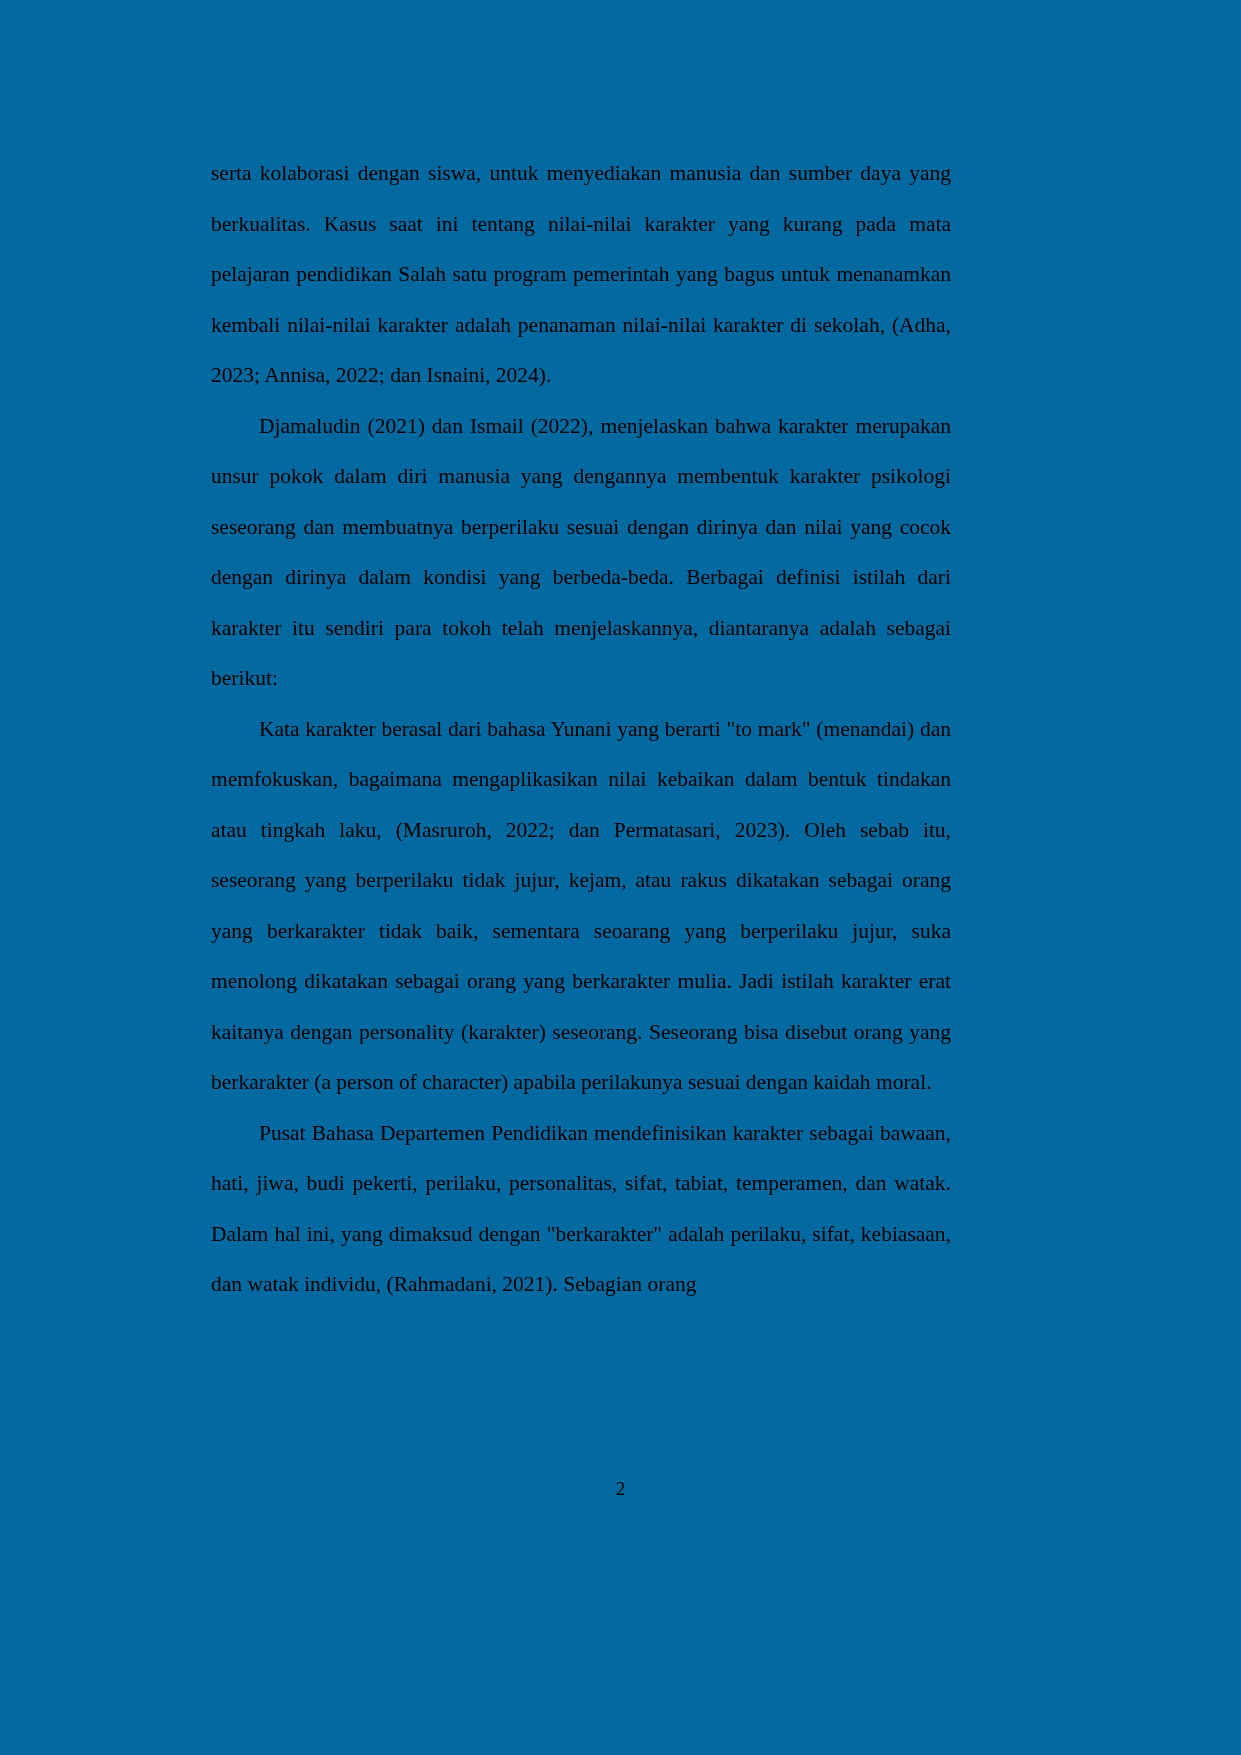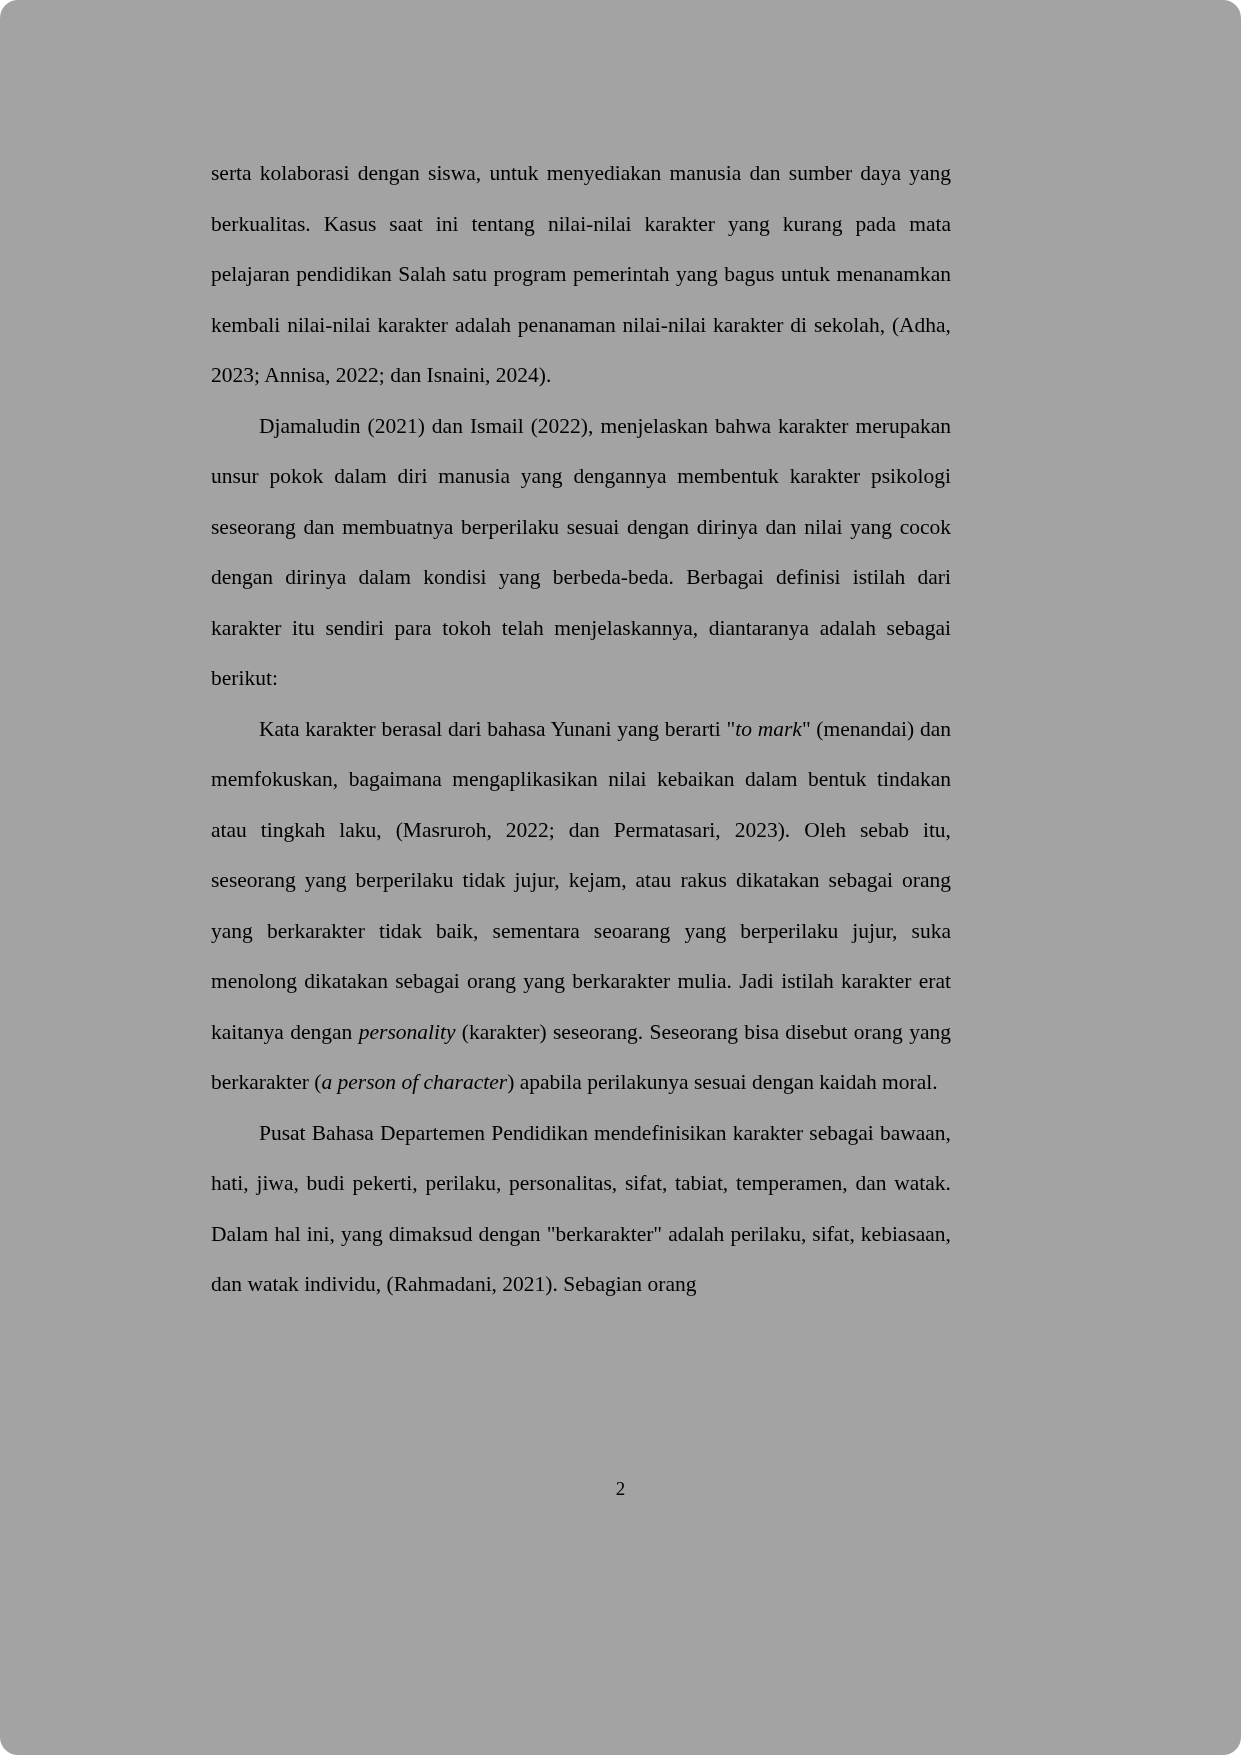--- a/index.html
+++ b/index.html
@@ -5,45 +5,43 @@
   html, body {
     margin: 0;
     padding: 0;
     background: #ffffff;
   }
   .page {
     position: relative;
     width: 1241px;
     height: 1755px;
     margin: 0 auto;
-    background: #a3a3a3;
+    background: #0369a1;
     box-sizing: border-box;
     font-family: "Liberation Serif", serif;
     color: #000000;
-    border-radius: 18px;
   }
   .content {
     position: absolute;
     left: 211px;
     top: 148px;
     width: 740px;
   }
   p.para {
     margin: 0 0 0 0;
     font-size: 21.5px;
     line-height: 50.5px;
     text-align: justify;
     text-justify: inter-word;
     hyphens: none;
   }
   p.indent {
     text-indent: 48px;
   }
   .italic {
-    font-style: italic;
   }
   .page-number {
     position: absolute;
     left: 0;
     right: 0;
     top: 1478px;
     text-align: center;
     font-size: 19px;
     font-family: "Liberation Serif", serif;
     color: #000000;

